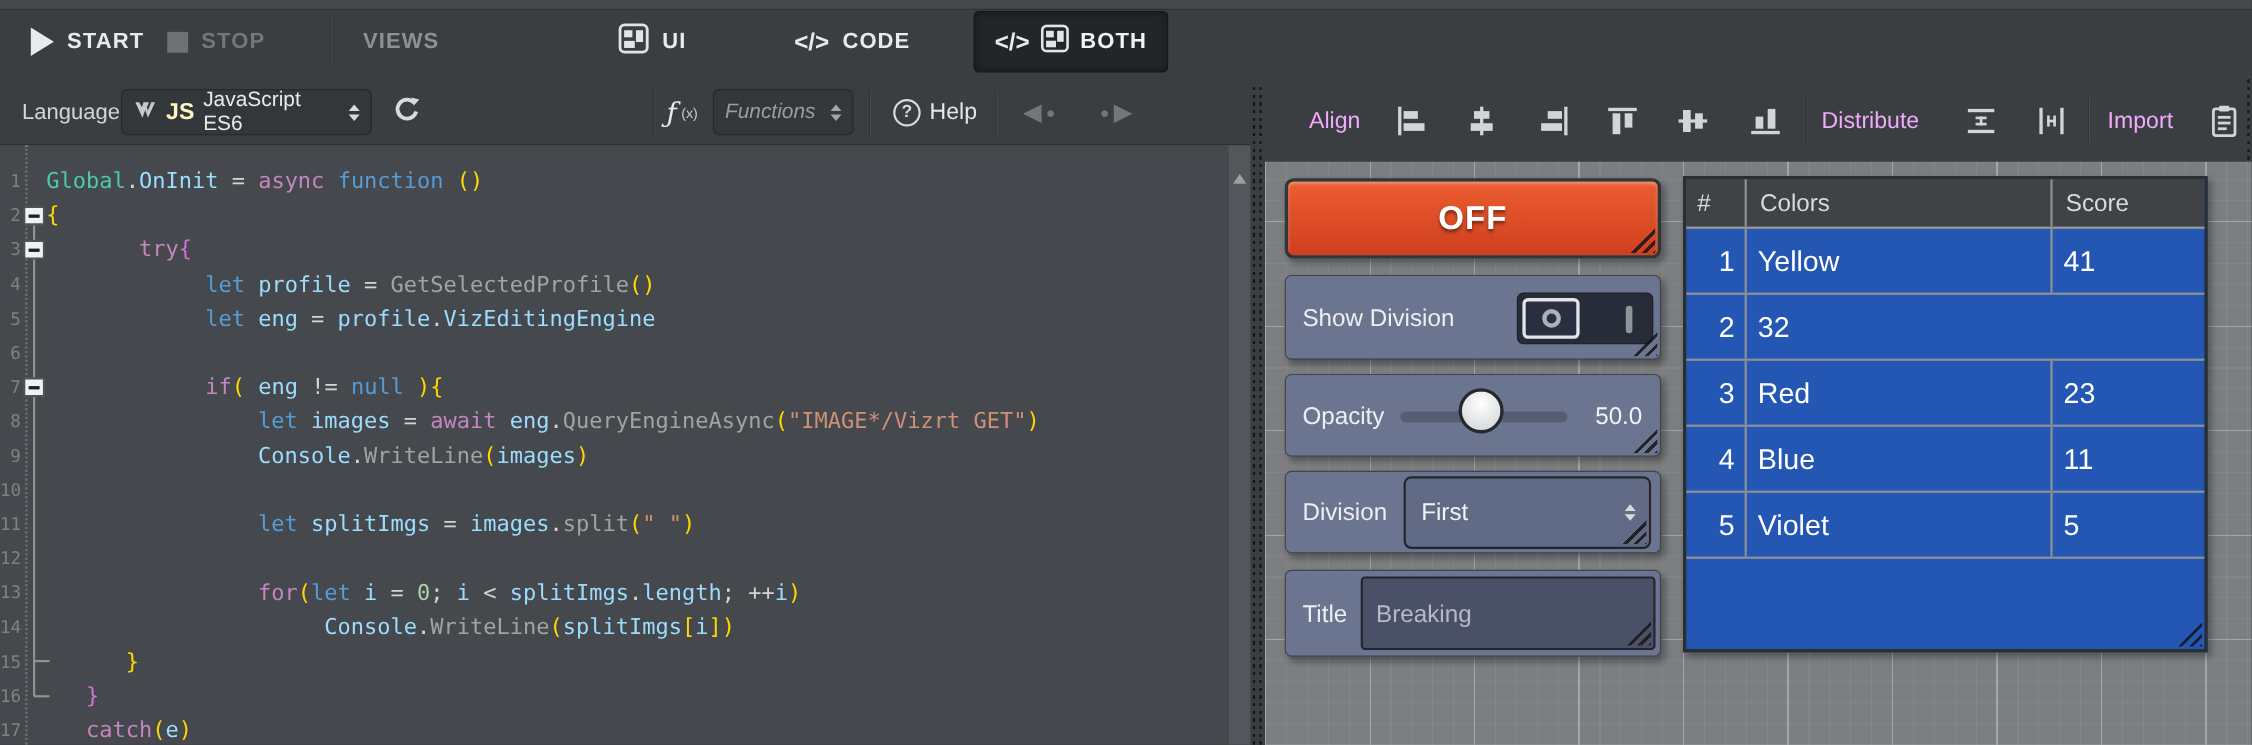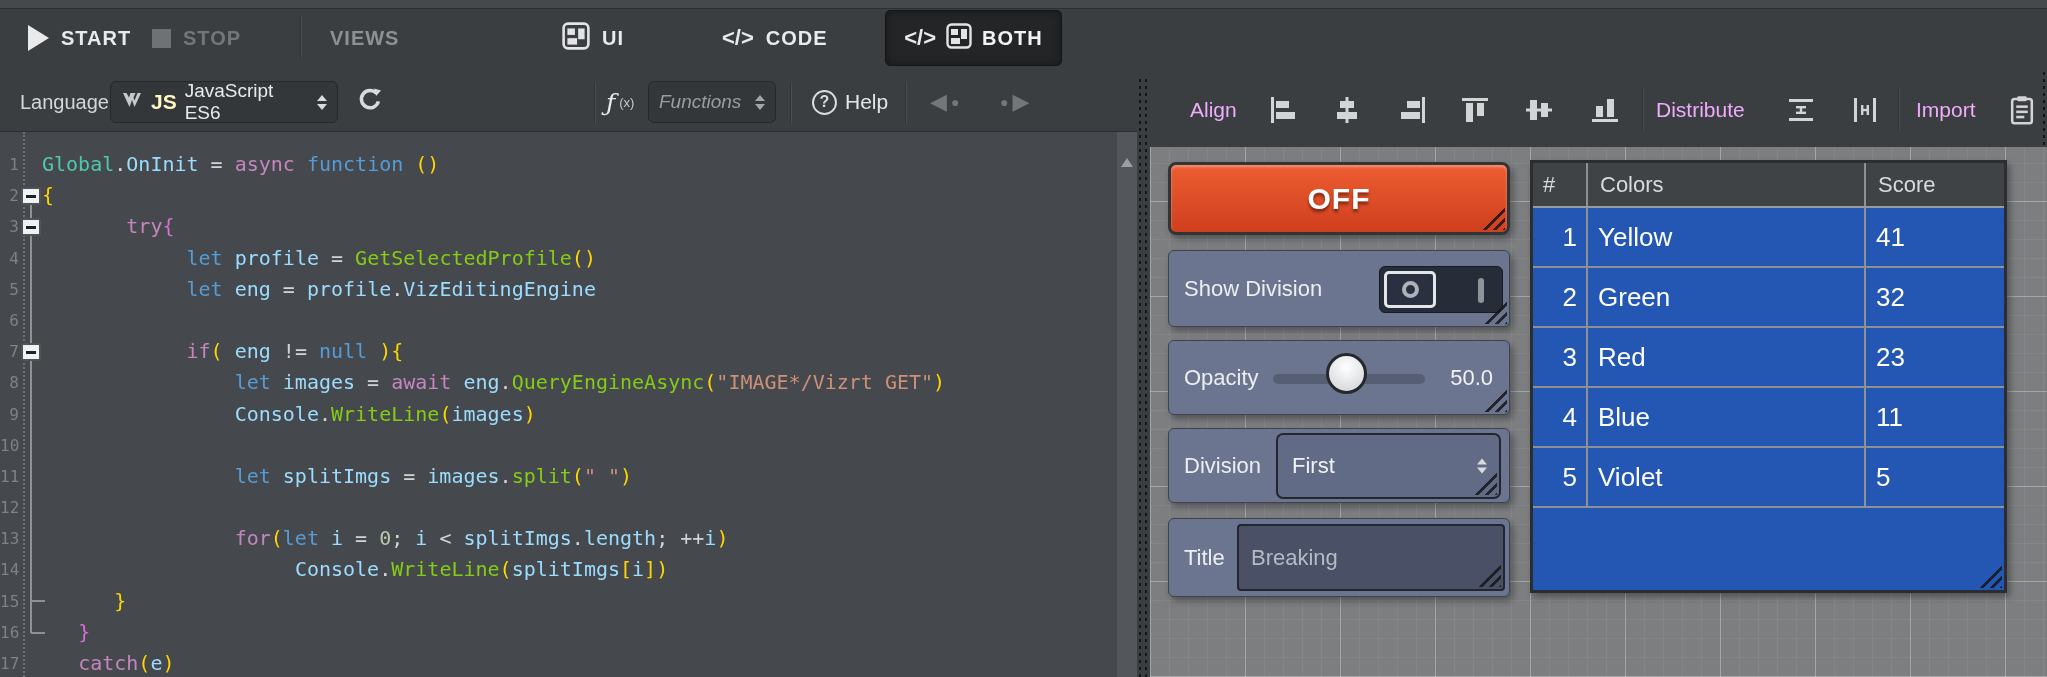--- a/index.html
+++ b/index.html
@@ -56,21 +56,21 @@
     font-family:"DejaVu Sans Mono", monospace; font-size:16px; }
   #gutter-sep { position:absolute; left:23px; top:0; height:545px; border-left:2px dotted #6e7174; }
   #fold-layer { position:absolute; left:0; top:0; width:46px; height:545px; }
   #fold-guide { position:absolute; left:30px; width:2px; background:#8f9295; }
   .fold-box { position:absolute; left:21px; width:20px; height:18px; background:#f0f1f2; border:2px solid #505356; border-radius:2px; }
   .fold-box::after { content:""; position:absolute; left:3px; top:6px; width:10px; height:3px; background:#1e2022; }
   .fold-tick { position:absolute; left:31px; width:14px; height:2px; background:#8f9295; }
   #code-col { position:absolute; left:42px; top:17px; font-family:"DejaVu Sans Mono", monospace; font-size:20px; }
   #code-col .cl { height:31.2px; line-height:31.2px; white-space:pre; }
   .tk-teal{color:#4EC9B0}.tk-blue{color:#569CD6}.tk-lblue{color:#9CDCFE}.tk-pink{color:#C586C0}
-  .tk-fn{color:#84cc16}.tk-gold{color:#FFD700}.tk-mag{color:#D670D6}.tk-str{color:#CE9178}
+  .tk-fn{color:#a3a3a3}.tk-gold{color:#FFD700}.tk-mag{color:#D670D6}.tk-str{color:#CE9178}
   .tk-num{color:#B5CEA8}.tk-w{color:#D4D4D4}
 
   
   #vscroll { position:absolute; left:1117px; top:132px; width:20px; height:545px; background:#53565a; }
   #vscroll .arrow { position:absolute; left:4px; top:26px; width:0; height:0;
     border-left:6px solid transparent; border-right:6px solid transparent; border-bottom:9px solid #9da0a3; }
   #splitter { position:absolute; left:1137px; top:72px; width:13px; height:605px; background:#3b3e41; }
   #splitter::before, #splitter::after { content:""; position:absolute; top:6px; bottom:0; width:2px;
     background:repeating-linear-gradient(0deg,#151617 0 3px,transparent 3px 7px); }
   #splitter::before { left:2px; } #splitter::after { right:3px; }
@@ -450,21 +450,20 @@
         <div class="hc c2">Score</div>
       </div>
     <div id="tbody">
         <div class="tr">
           <div class="td c0">1</div>
           <div class="td c1">Yellow</div>
           <div class="td c2">41</div>
         </div>
         <div class="tr">
           <div class="td c0">2</div>
-          <div class="td c1">Green</div>
           <div class="td c2">32</div>
         </div>
         <div class="tr">
           <div class="td c0">3</div>
           <div class="td c1">Red</div>
           <div class="td c2">23</div>
         </div>
         <div class="tr">
           <div class="td c0">4</div>
           <div class="td c1">Blue</div>

